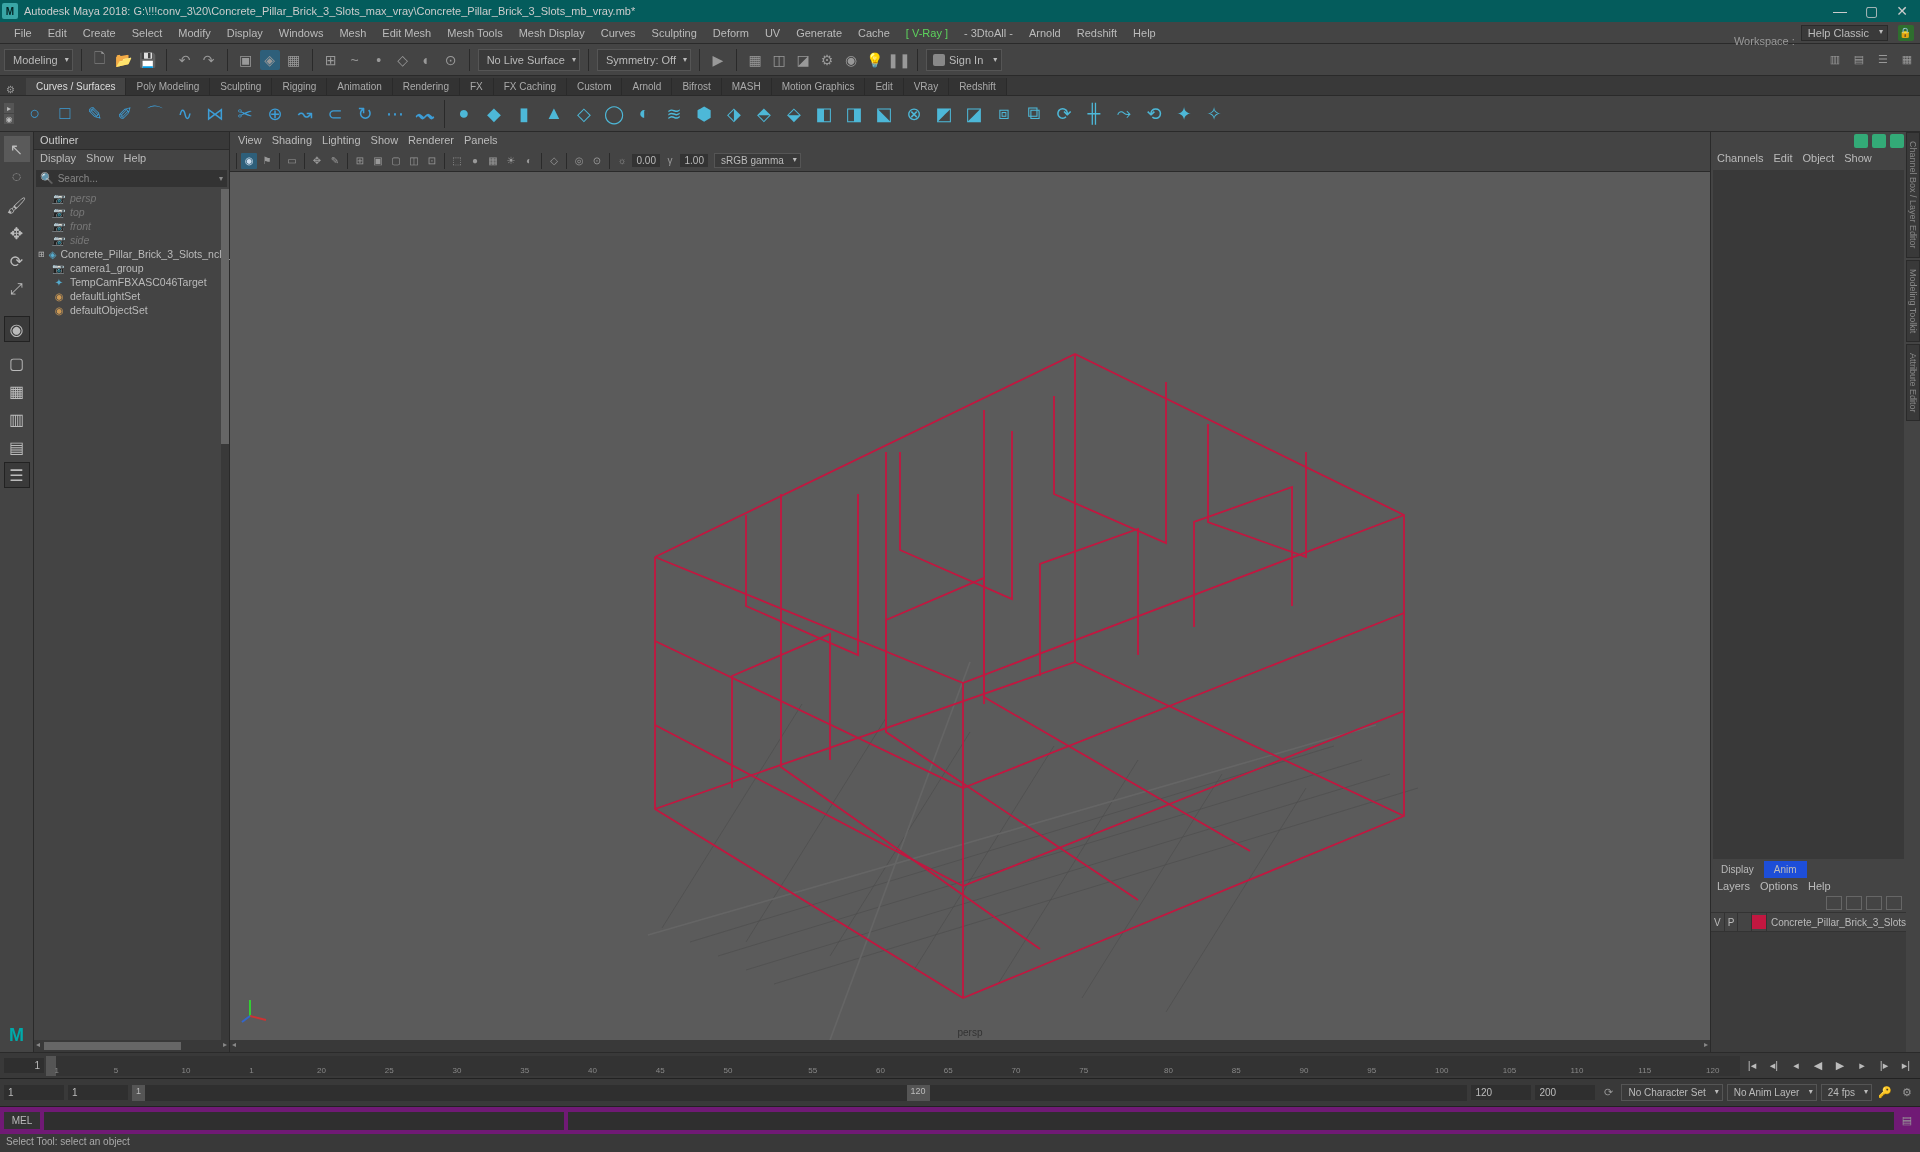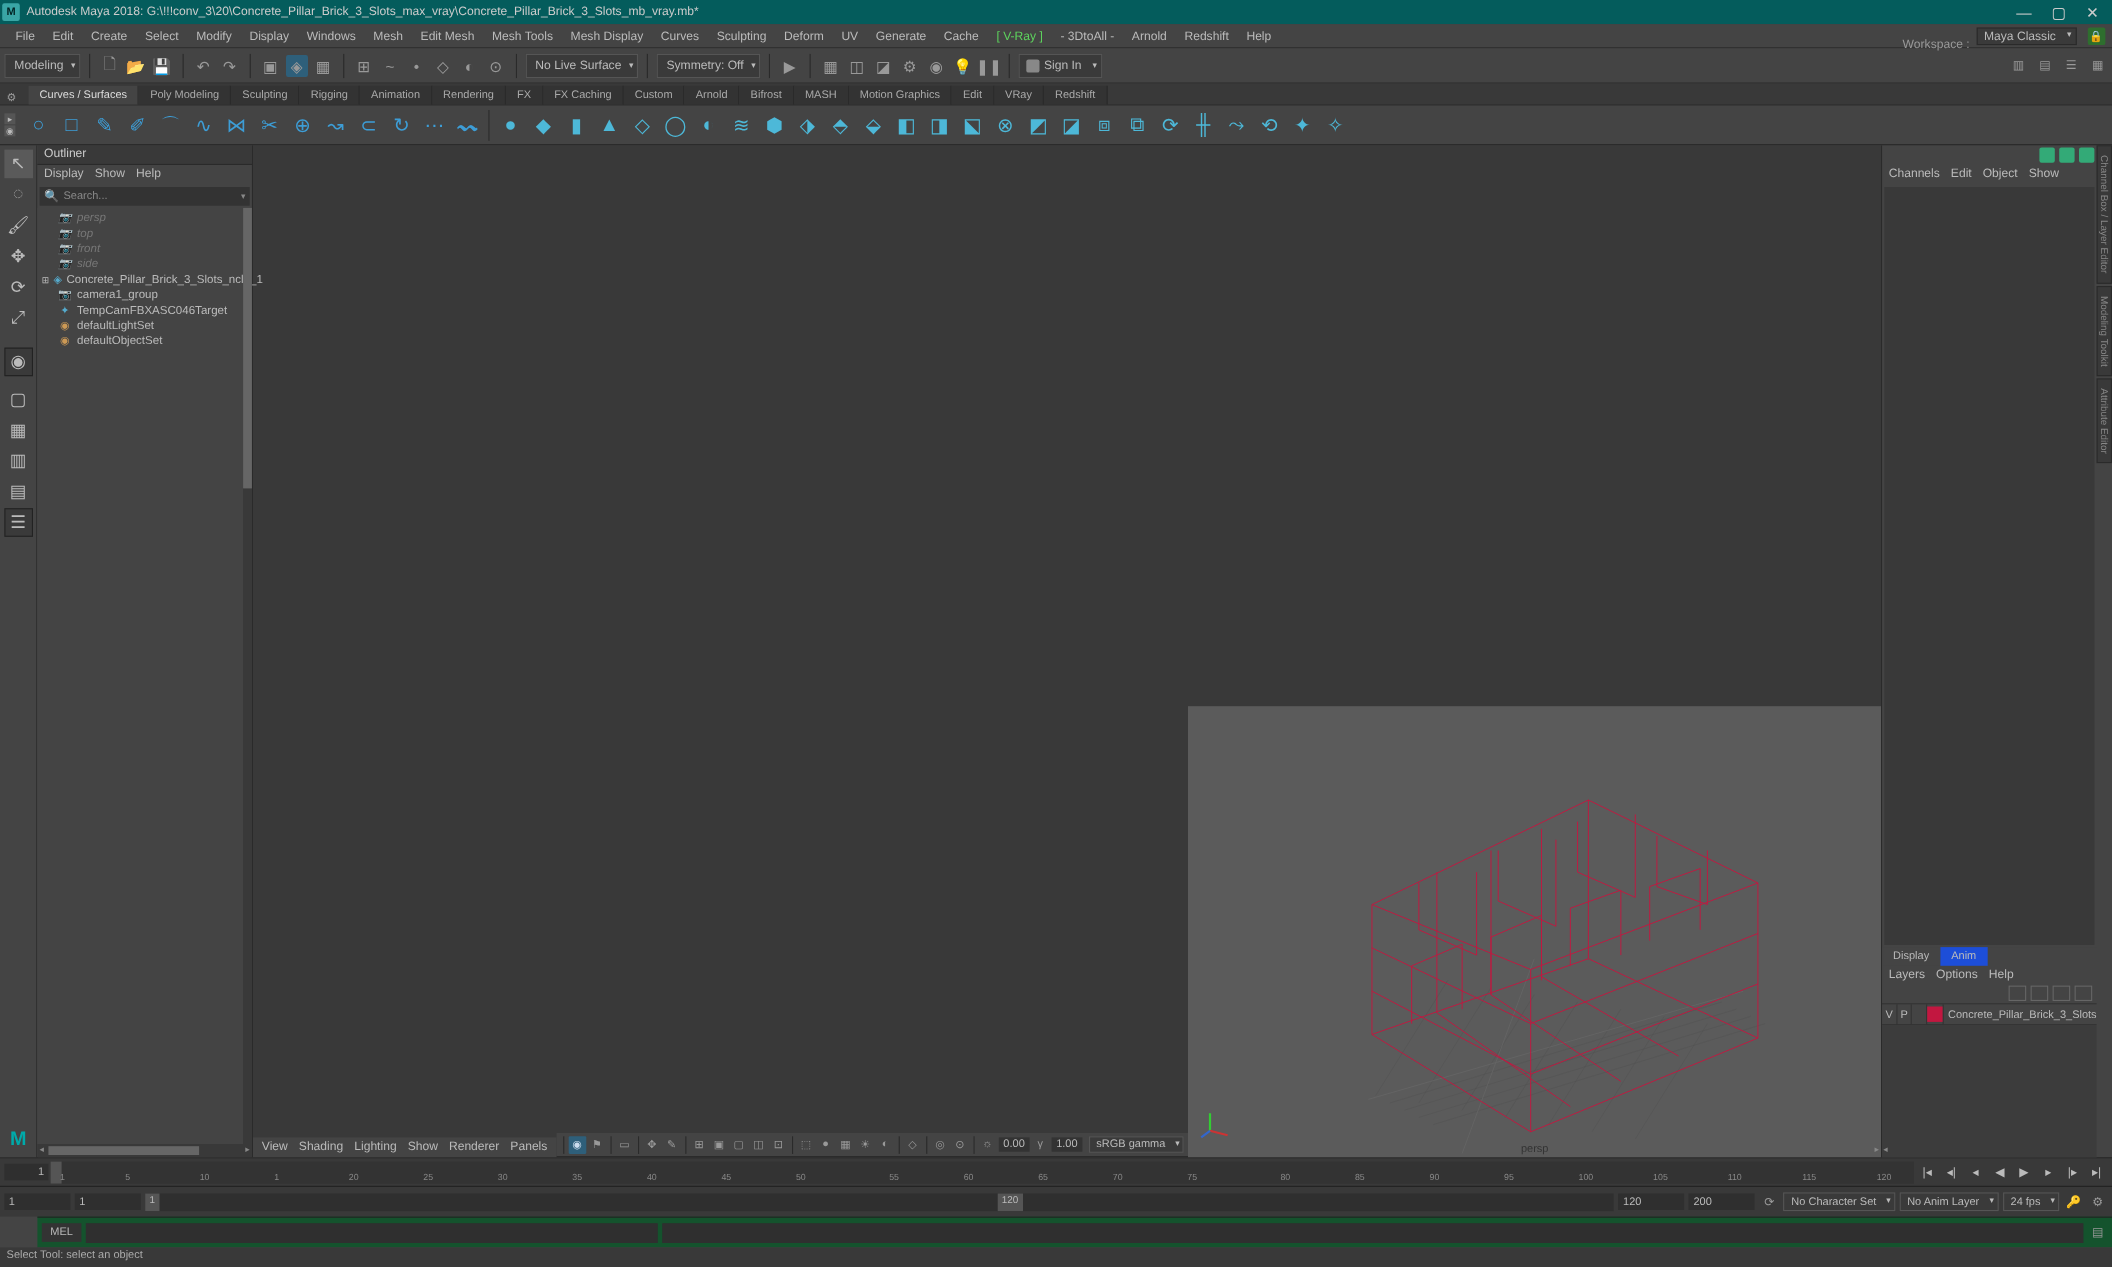--- a/index.html
+++ b/index.html
@@ -74,21 +74,21 @@
 .outliner .node .cam { color: #4a8; }
 .outliner .node .mesh { color: #5ac; }
 .outliner .node .set { color: #c95; }
 .outliner .node.dim { color: #777; font-style: italic; }
 .outliner .hscroll { height: 12px; background: #393939; position: relative; }
 .outliner .hscroll:before { content:"◂"; position:absolute; left:2px; font-size:8px; color:#888;}
 .outliner .hscroll:after { content:"▸"; position:absolute; right:2px; font-size:8px; color:#888;}
 .outliner .hscroll .thumb { position:absolute; left:10px; width:70%; height:8px; top:2px; background:#666;}
 
 
-.viewport-wrap { flex: 1; display: flex; background: #393939; align-items: flex-end; }
+.viewport-wrap { flex: 1; display: flex; flex-direction: column; background: #393939; }
 .vp-menu { height: 18px; display: flex; gap: 10px; padding: 2px 8px; font-size: 11px; background: #444444; }
 .vp-tools { height: 22px; background: #444444; border-bottom: 1px solid #2a2a2a; display: flex; align-items: center; padding: 0 4px; gap: 2px; font-size: 10px; }
 .vp-tools .vico { width: 16px; height: 16px; display: flex; align-items: center; justify-content: center; color: #999; }
 .vp-tools .vico.on { background: #2e5f7a; color: #cde; border-radius: 1px; }
 .vp-tools .vsep { width: 1px; height: 16px; background: #2a2a2a; margin: 0 2px; }
 .vp-tools .num { background: #333; padding: 1px 4px; min-width: 28px; text-align: right; }
 .vp-tools .gam { background: #3a3a3a; border: 1px solid #555; padding: 1px 16px 1px 6px; position: relative; margin-left: 4px; }
 .vp-tools .gam:after { content:"▾"; position:absolute; right:3px; font-size:8px;}
 .viewport { flex: 1; background: #5b5b5b; position: relative; overflow: hidden; }
 .viewport svg { width: 100%; height: 100%; }
@@ -126,21 +126,21 @@
 
 .rangeslider { height: 28px; background: #393939; border-top: 1px solid #222; display: flex; align-items: center; padding: 0 4px; gap: 4px; }
 .rangeslider .rin { width: 60px; background: #2f2f2f; padding: 2px 4px; font-size: 10px; }
 .rangeslider .rtrack { flex: 1; background: #2f2f2f; height: 16px; position: relative; }
 .rangeslider .rtrack .handle { position: absolute; background: #555; height: 16px; padding: 1px 4px; font-size: 9px; }
 .rangeslider .dd2 { background: #3a3a3a; border: 1px solid #555; padding: 2px 16px 2px 6px; font-size: 10px; position: relative; min-width: 90px; }
 .rangeslider .dd2:after { content: "▾"; position: absolute; right: 3px; font-size: 8px; }
 .rangeslider .end-ico { width: 18px; height: 18px; display:flex;align-items:center;justify-content:center;color:#999;}
 
 
-.cmdline { height: 28px; background: #14532d; border-top: 1px solid #222; display: flex; align-items: center; padding: 0 4px; gap: 4px; margin-left: 34px; }
+.cmdline { height: 28px; background: #701a75; border-top: 1px solid #222; display: flex; align-items: center; padding: 0 4px; gap: 4px; }
 .cmdline .lang { width: 36px; background: #333; padding: 3px 4px; font-size: 10px; text-align: center; }
 .cmdline .cin { flex: 0 0 520px; background: #2f2f2f; height: 18px; }
 .cmdline .cout { flex: 1; background: #2f2f2f; height: 18px; }
 .cmdline .cico { width: 18px; height: 18px; display:flex;align-items:center;justify-content:center;color:#999;}
 
 
 .helpline { height: 18px; background: #393939; padding: 2px 6px; font-size: 10px; color: #aaa; }
 
 </style>
 </head>
@@ -176,21 +176,21 @@
   <span class="mi">UV</span>
   <span class="mi">Generate</span>
   <span class="mi">Cache</span>
   <span class="mi special">[ V-Ray ]</span>
   <span class="mi">- 3DtoAll -</span>
   <span class="mi">Arnold</span>
   <span class="mi">Redshift</span>
   <span class="mi">Help</span>
   <div class="right">
     <span class="ws-label">Workspace :</span>
-    <span class="ws-sel">Maya Classic</span>
+    <span class="ws-sel">Help Classic</span>
     <span class="lock">🔒</span>
   </div>
 </div>
 
 <div class="statusline">
   <div class="dd">Modeling</div>
   <div class="sep"></div>
   <div class="ico">🗋</div>
   <div class="ico">📂</div>
   <div class="ico">💾</div>

